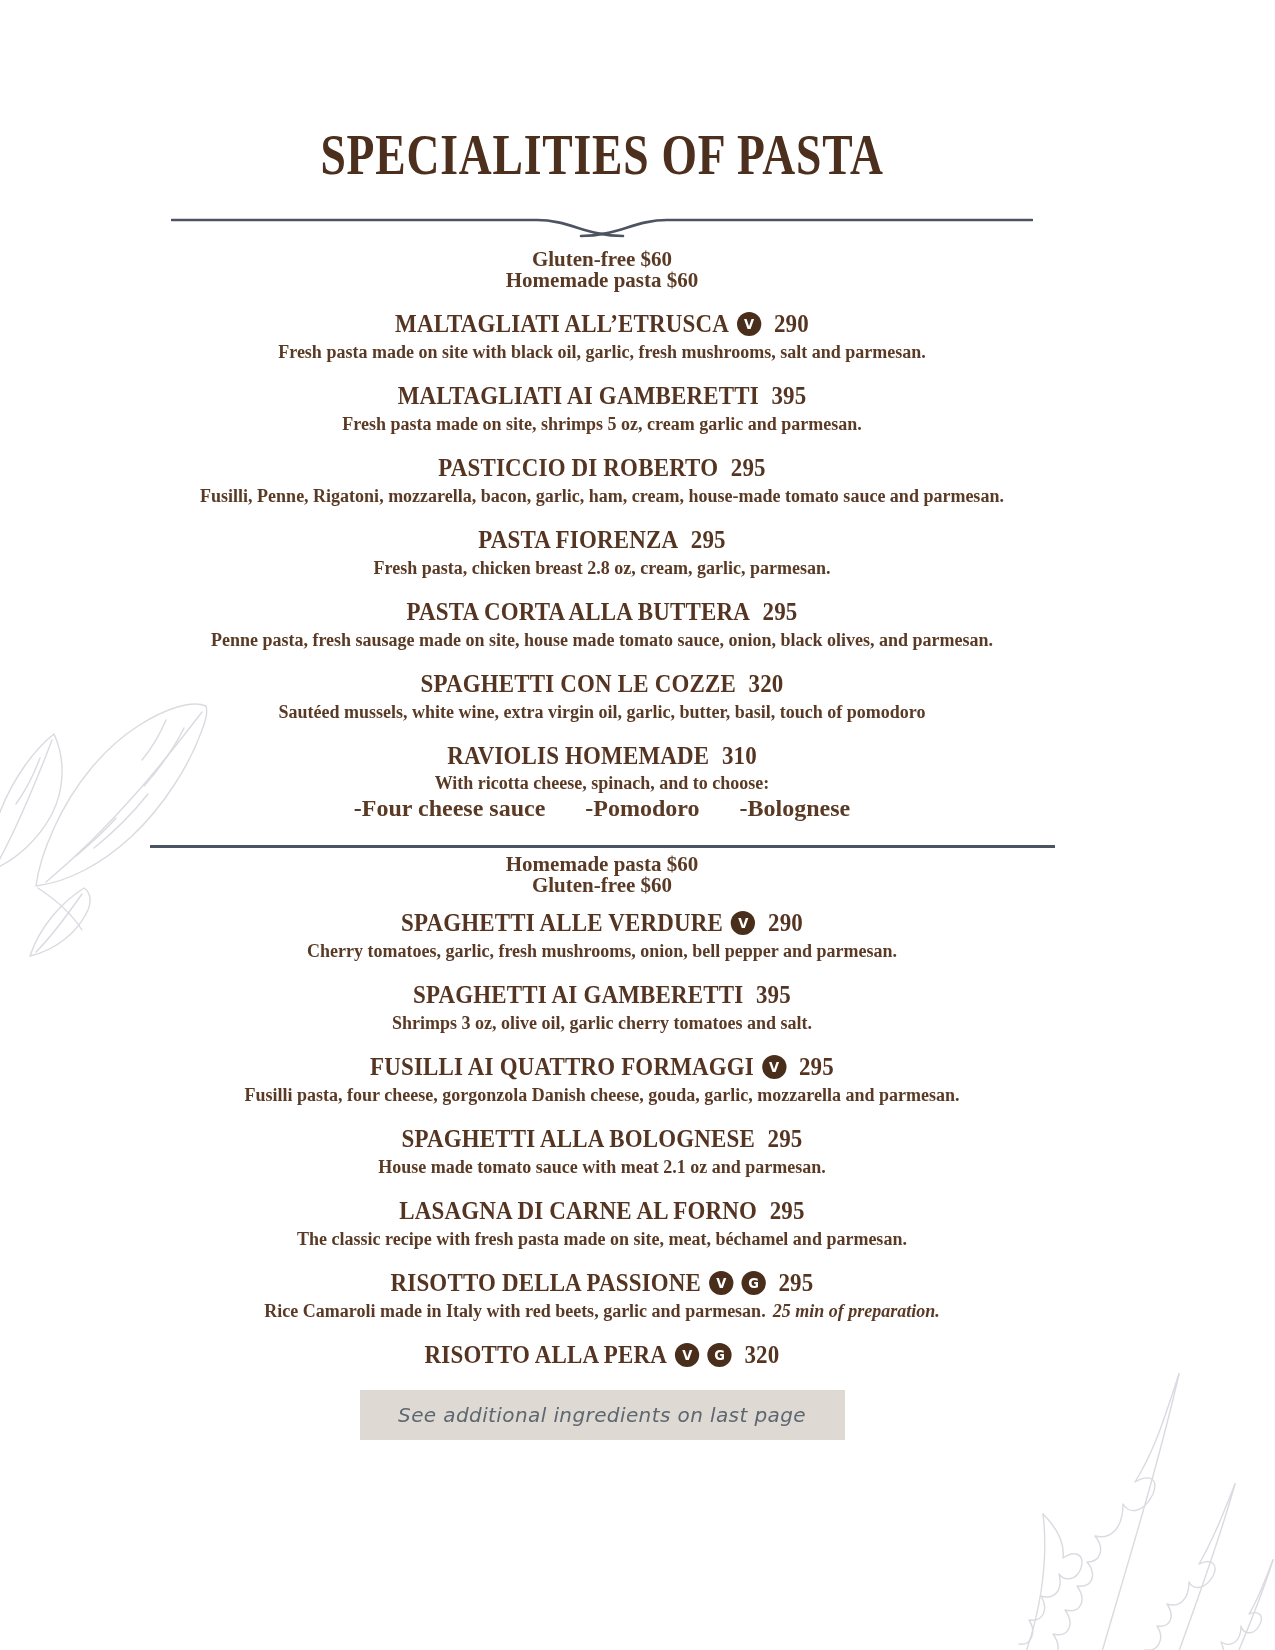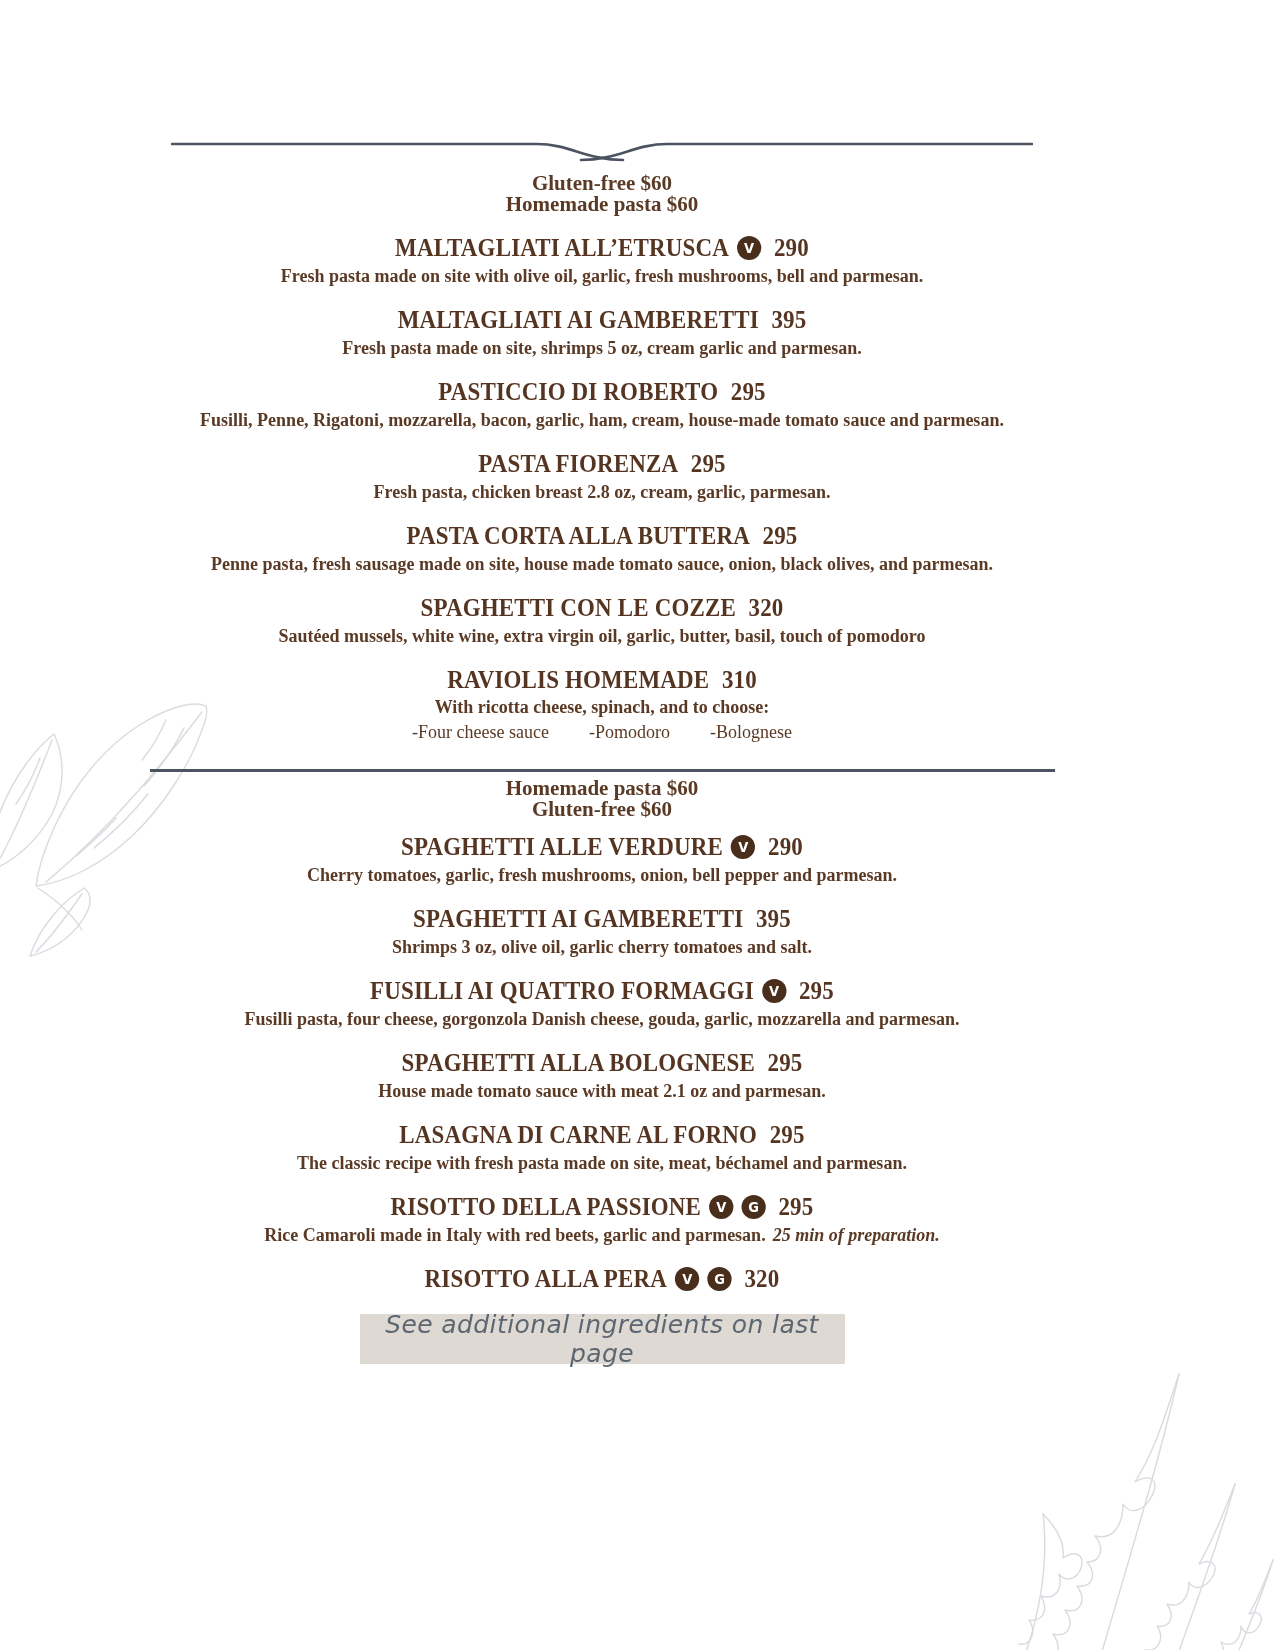--- a/index.html
+++ b/index.html
@@ -87,33 +87,33 @@
   .item-desc{
     font-size:18px;font-weight:bold;
     color:#5a3a25;line-height:27px;
   }
   .prep-note{
     font-style:italic;font-weight:bold;
     margin-left:7px;
   }
   .choices{
     display:flex;justify-content:center;gap:40px;
-    font-size:18px;font-weight:normal;color:#5a3a25;line-height:25px;
+    font-size:24px;font-weight:bold;color:#5a3a25;line-height:25px;
   }
   .ravioli-desc{line-height:25px;}
   .footer-banner{
     width:485px;height:50px;
     margin:20px auto 0;
     background:#ded9d2;
     display:flex;align-items:center;justify-content:center;
   }
   .footer-text{
     font-family:"DejaVu Sans", sans-serif;
     font-style:italic;
-    font-size:25px;
+    font-size:20px;
     letter-spacing:0.4px;
     color:#5d6772;
   }
 </style>
 </head>
 <body>
 
 <div class="page">
 
   <svg class="deco deco-topleft" width="232" height="312" viewBox="0 0 232 312">
@@ -141,20 +141,23 @@
       <path d="M252,120 C234,184 210,248 192,298"></path>
       <path d="M60,150 C74,164 82,178 80,194 C92,186 102,190 98,204 C94,216 82,218 76,210 C80,226 72,236 58,232 C66,246 60,258 46,256 C54,268 48,282 36,280"></path>
       <path d="M60,150 C66,200 56,254 40,296"></path>
       <path d="M290,196 C282,216 276,234 266,250 C276,246 282,252 276,262 C270,272 260,270 258,262 C258,278 248,284 238,278 C244,290 238,300 228,298"></path>
       <path d="M290,196 C278,234 262,272 250,300"></path>
     </g>
   </svg>
 
   <div class="content">
 
+    <div class="title-row">
+      <span class="menu-title">SPECIALITIES OF PASTA</span>
+    </div>
 
     <svg class="divider-svg" width="862" height="28" viewBox="0 0 862 28">
       <g stroke="#4d5461" stroke-width="2.6" fill="none" stroke-linecap="round">
         <path d="M1,7 H366 C398,7 416,23 452,23"></path>
         <path d="M861,7 H496 C464,7 446,23 410,23"></path>
       </g>
     </svg>
 
     <div class="notes">
       <div class="note">Gluten-free $60</div>
@@ -162,21 +165,21 @@
     </div>
 
     <div class="items">
 
       <div class="item first">
         <div class="name-row">
           <span class="item-name">MALTAGLIATI ALL’ETRUSCA</span>
           <span class="badge">V</span>
           <span class="item-price">290</span>
         </div>
-        <div class="item-desc">Fresh pasta made on site with olive oil, garlic, fresh mushrooms, bell and parmesan.</div>
+        <div class="item-desc">Fresh pasta made on site with black oil, garlic, fresh mushrooms, salt and parmesan.</div>
       </div>
 
       <div class="item">
         <div class="name-row">
           <span class="item-name">MALTAGLIATI AI GAMBERETTI</span>
           <span class="item-price">395</span>
         </div>
         <div class="item-desc">Fresh pasta made on site, shrimps 5 oz, cream garlic and parmesan.</div>
       </div>
 

